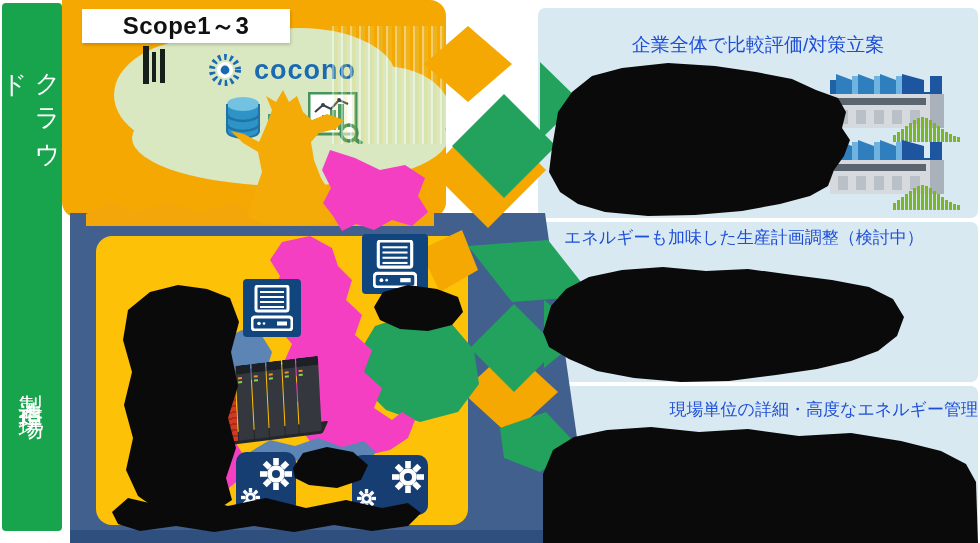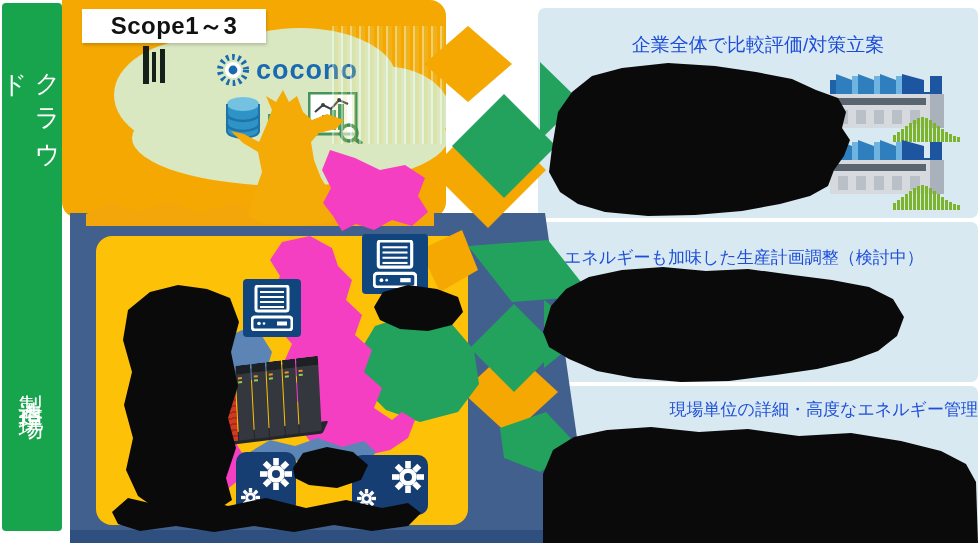--- a/index.html
+++ b/index.html
@@ -12,37 +12,37 @@
   .side-label{position:absolute;left:0;width:60px;color:#fff;font-size:25px;font-weight:500;
               writing-mode:vertical-rl;text-orientation:upright;letter-spacing:7px;
               display:flex;align-items:center;justify-content:center;}
   .side-label.cloud{top:52px;height:130px;}
   .side-label.factory{top:310px;height:150px;}
 
   
   .zone-cloud{left:62px;top:0;width:384px;height:218px;background:#f5a802;border-radius:0 16px 16px 16px;}
   .scope-badge{background:#fff;color:#111;font-weight:800;display:flex;align-items:center;justify-content:center;
                letter-spacing:.5px;box-shadow:1px 2px 3px rgba(0,0,0,.18);}
-  .badge-13{left:20px;top:9px;width:184px;height:34px;font-size:24px;}
+  .badge-13{left:20px;top:9px;width:208px;height:34px;font-size:24px;}
   .badge-12{left:93px;top:246px;width:152px;height:31px;font-size:22px;z-index:6;}
-  .cocono-row{left:154px;top:53px;display:flex;align-items:center;gap:6px;}
+  .cocono-row{left:146px;top:53px;display:flex;align-items:center;gap:12px;}
   .cocono-text{color:#1a6ab2;font-size:27px;font-weight:700;letter-spacing:1px;line-height:1;}
   .flow-row{left:162px;top:92px;display:flex;align-items:center;gap:6px;}
   .noise{left:332px;top:26px;width:112px;height:118px;opacity:.5;
     background:repeating-linear-gradient(90deg,rgba(255,255,255,.85) 0 2px,rgba(186,222,132,.5) 2px 4px,
       rgba(255,205,70,.45) 4px 6px,rgba(255,255,255,.0) 6px 9px);}
 
   
   .panel{left:538px;width:440px;background:#d9e9f2;border-radius:7px;}
   .panel-1{top:8px;height:210px;}
   .panel-2{top:222px;height:160px;}
   .panel-3{top:386px;height:157px;}
   .panel-heading{position:absolute;left:0;width:100%;color:#1d4ed8;font-weight:500;white-space:nowrap;}
   .ph-1{top:24px;text-align:center;font-size:19px;}
-  .ph-2{top:24px;padding-left:26px;font-size:17px;box-sizing:border-box;}
+  .ph-2{top:4px;padding-left:26px;font-size:17px;box-sizing:border-box;}
   .ph-3{top:12px;text-align:right;font-size:17px;}
 
   
   .factory-group{position:absolute;right:6px;width:142px;}
   .fg-1{top:62px;} .fg-2{top:128px;}
   .factory-chart{position:absolute;right:8px;}
 
   
   .zone-floor{left:70px;top:213px;width:522px;height:330px;background:#41608e;
               clip-path:polygon(0 0,91% 0,100% 100%,0 100%);}

